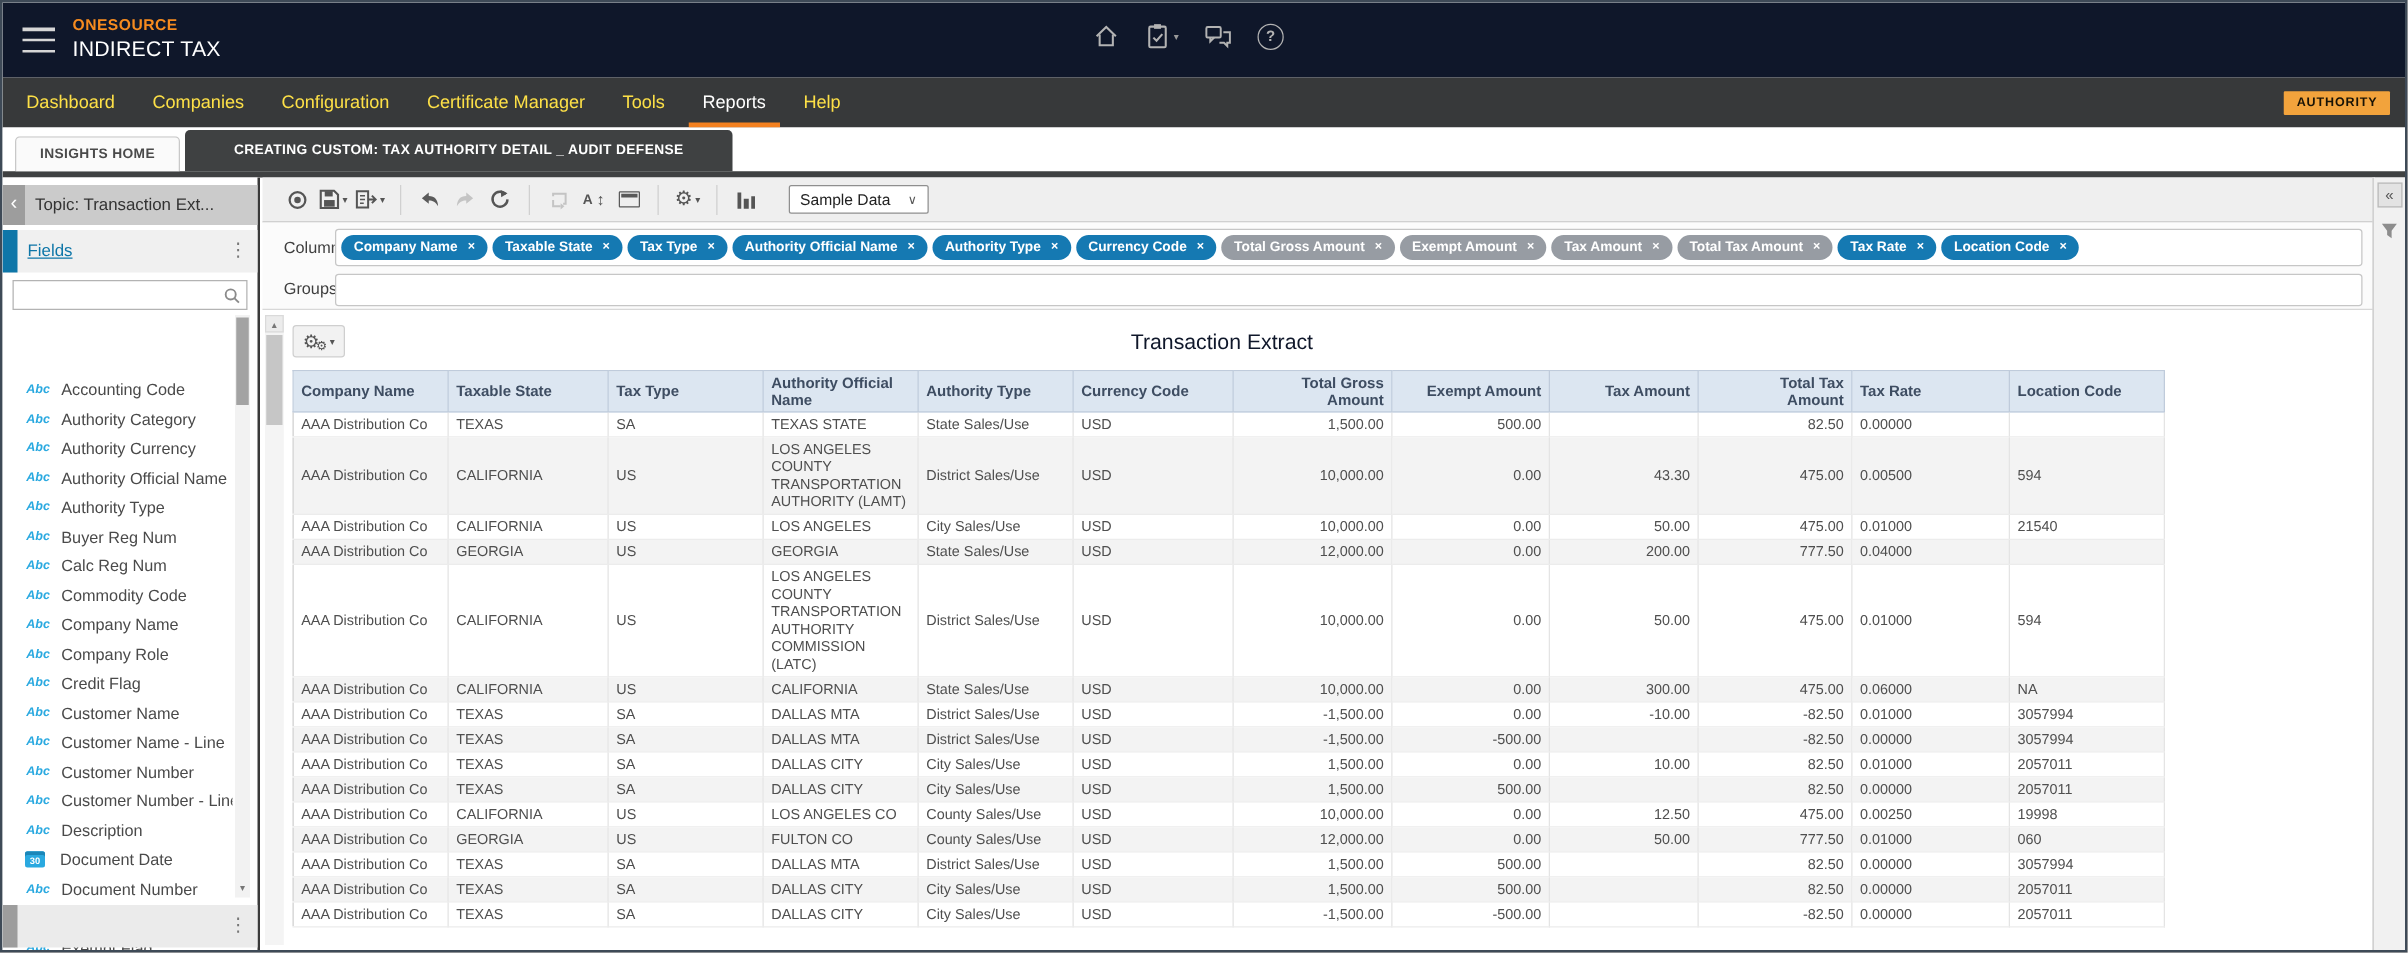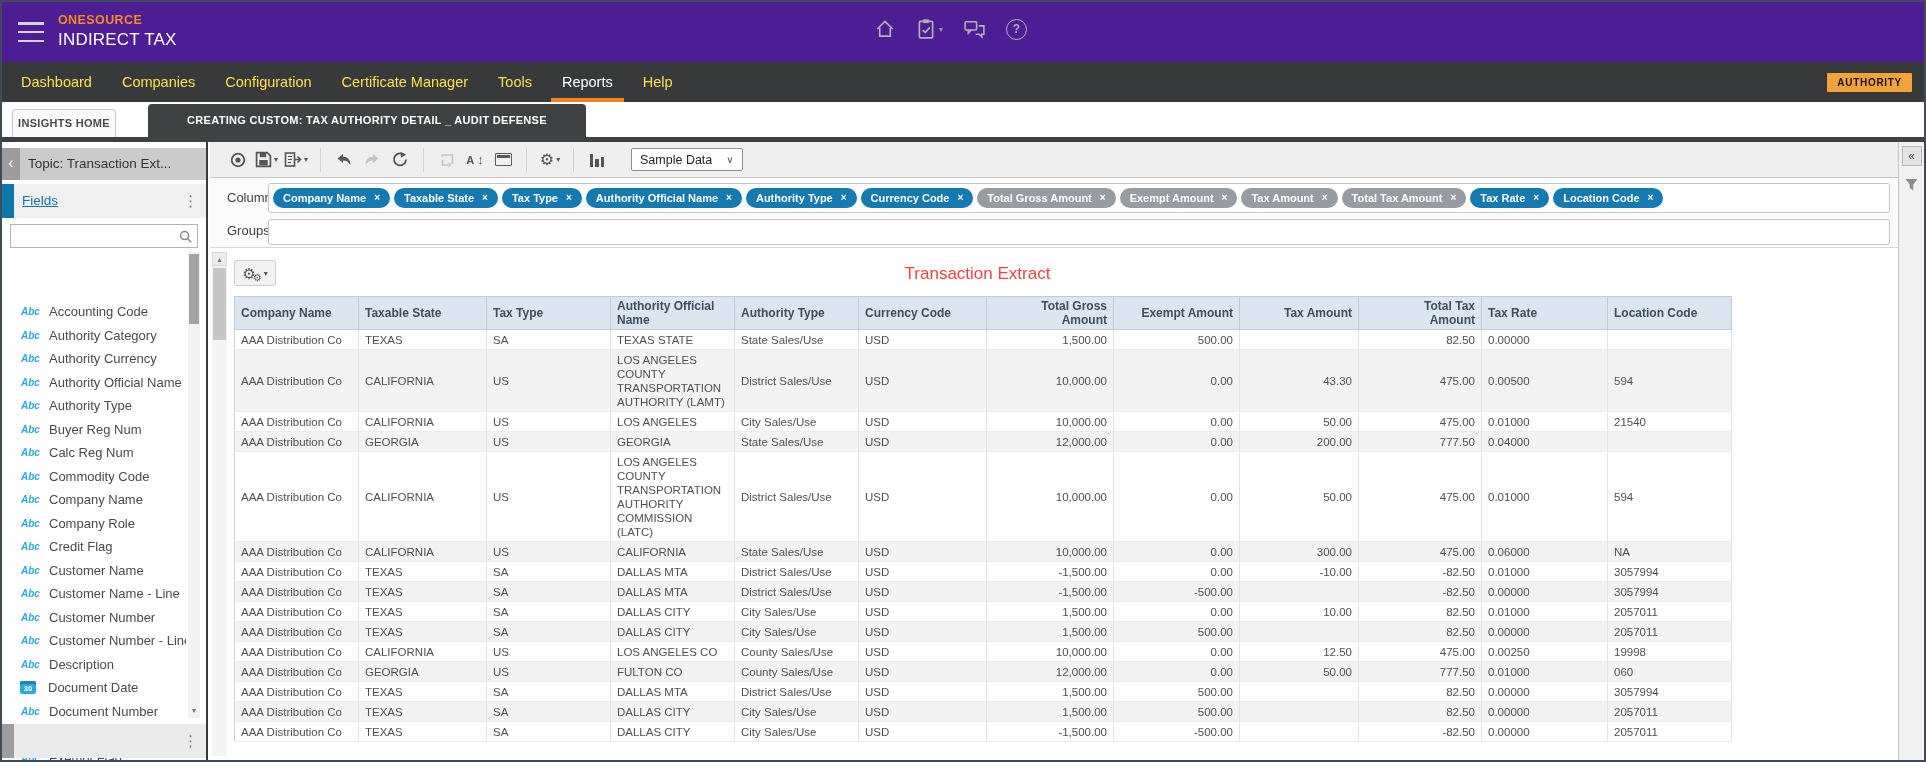--- a/index.html
+++ b/index.html
@@ -1,20 +1,20 @@
 <!DOCTYPE html>
 <html><head>
 <meta charset="utf-8">
 <style>
   html,body{margin:0;padding:0;background:#666;}
   *{box-sizing:border-box;font-family:"Liberation Sans",sans-serif;}
   .page{position:relative;width:1926px;height:762px;background:#fff;border:2px solid #3e4a57;overflow:hidden;}
 
   
-  .topbar{position:absolute;left:0;top:0;right:0;height:60px;background:#4c1d95;}
+  .topbar{position:absolute;left:0;top:0;right:0;height:60px;background:#0f172a;}
   .hamburger{position:absolute;left:16px;top:20px;width:26px;height:20px;display:flex;flex-direction:column;justify-content:space-between;cursor:pointer;}
   .hamburger span{display:block;height:2.5px;background:#d6d6d6;}
   .brand{position:absolute;left:56px;top:11px;}
   .brand-one{font-size:12.5px;font-weight:bold;color:#f68b1f;letter-spacing:.4px;}
   .brand-two{font-size:17px;color:#fff;margin-top:3px;letter-spacing:.2px;}
   .top-icons{position:absolute;left:872px;top:16px;display:flex;align-items:center;gap:20px;}
   .tico{display:flex;align-items:center;gap:3px;cursor:pointer;}
   .tico svg{display:block;}
   .help-circle{width:21px;height:21px;border:1.6px solid #b3b3b3;border-radius:50%;color:#b3b3b3;font-size:12px;font-weight:bold;text-align:center;line-height:18px;}
   .tcaret{color:#9a9a9a;font-size:8px;}
@@ -22,21 +22,21 @@
   
   .navbar{position:absolute;left:0;top:60px;right:0;height:40px;background:#37393a;}
   .nav-list{display:flex;height:40px;padding-left:4px;}
   .nav-item{padding:0 15px;line-height:40px;font-size:14.5px;color:#fde047;cursor:pointer;position:relative;white-space:nowrap;}
   .nav-item.active{color:#fff;}
   .nav-item.active::after{content:"";position:absolute;left:4px;right:4px;bottom:0;height:4px;background:#f48120;}
   .production{position:absolute;right:12px;top:11px;height:19px;line-height:19px;padding:0 10px;background:#f2a33c;color:#181306;font-size:10px;font-weight:bold;letter-spacing:.7px;border-radius:1px;}
 
   
   .tabstrip{position:absolute;left:0;top:100px;right:0;height:40px;background:#fff;border-bottom:5px solid #3f4142;}
-  .tab-home{position:absolute;left:10px;bottom:0;width:104px;height:28px;background:#fafafa;border:1px solid #c8c8c8;border-bottom:none;border-radius:4px 4px 0 0;color:#4a4a4a;font-size:11px;font-weight:bold;text-align:center;line-height:27px;letter-spacing:.3px;cursor:pointer;}
+  .tab-home{position:absolute;left:10px;bottom:0;width:132px;height:28px;background:#fafafa;border:1px solid #c8c8c8;border-bottom:none;border-radius:4px 4px 0 0;color:#4a4a4a;font-size:11px;font-weight:bold;text-align:center;line-height:27px;letter-spacing:.3px;cursor:pointer;}
   .tab-active{position:absolute;left:146px;bottom:0;width:438px;height:33px;background:#3f4142;border-radius:4px 4px 0 0;color:#fff;font-size:11px;font-weight:bold;text-align:center;line-height:33px;letter-spacing:.3px;cursor:pointer;}
 
   
   .sidebar{position:absolute;left:0;top:140px;width:206px;bottom:0;background:#fff;border-right:2px solid #3a3a3a;}
   .topic{position:absolute;left:0;top:6px;right:0;height:32px;background:#cbcbcb;}
   .topic-chevron{position:absolute;left:0;top:0;width:18px;height:32px;background:#9d9d9d;color:#fff;font-size:16px;text-align:center;line-height:30px;cursor:pointer;}
   .topic-label{position:absolute;left:26px;top:0;line-height:32px;font-size:13.5px;color:#333;}
   .panel-head{position:absolute;left:0;right:0;}
   .ph-fields{top:42px;height:34px;background:#f0f0f0;}
   .ph-measures{top:582px;height:34px;background:#ebebeb;}
@@ -90,21 +90,21 @@
 
   
   .canvas{position:absolute;left:208px;top:246px;width:1690px;bottom:0;background:#fff;}
   .canvas-scroll{position:absolute;left:2px;top:4px;width:15px;height:504px;background:#f4f4f4;}
   .cs-up{height:14px;background:#ececec;border:1px solid #dadada;color:#777;font-size:8px;text-align:center;line-height:13px;cursor:pointer;}
   .cs-thumb{position:absolute;left:1px;top:16px;width:13px;height:72px;background:#c6c6c6;}
   .gears-btn{position:absolute;left:24px;top:12px;width:42px;height:26px;background:#f2f2f2;border:1px solid #cfcfcf;border-radius:3px;display:flex;align-items:center;justify-content:center;color:#555;cursor:pointer;}
   .gear-big{font-size:15px;line-height:15px;}
   .gear-small{font-size:10px;line-height:10px;margin-left:-3px;margin-top:9px;}
   .gears-btn .mini-caret{margin-left:2px;}
-  .rtitle{position:absolute;left:24px;width:1487px;top:16px;text-align:center;font-size:17px;color:#ef4444;}
+  .rtitle{position:absolute;left:24px;width:1487px;top:16px;text-align:center;font-size:17px;color:#0f172a;}
   .rtable{position:absolute;left:24px;top:48px;border-collapse:collapse;table-layout:fixed;border:1px solid #cfcfcf;}
   .rtable th{background:#dce6f1;color:#3e4d62;font-size:12px;font-weight:bold;padding:2px 6px;border:1px solid #bfcbdb;text-align:left;vertical-align:middle;line-height:14px;white-space:pre-line;}
   .rtable td{font-size:11.5px;color:#4f4f4f;padding:2.5px 6px;border-right:1px solid #e4e4e4;border-bottom:1px solid #ececec;vertical-align:middle;line-height:14px;white-space:pre-line;overflow:hidden;}
   .rtable tbody tr:nth-child(even) td{background:#f3f3f3;}
   .rtable .r{text-align:right;}
 
   
   .rightstrip{position:absolute;right:0;top:140px;width:26px;bottom:0;background:#f1f1f1;border-left:1px solid #c6c6c6;}
   .collapse-btn{margin:4px auto 0;width:20px;height:20px;background:#e3e3e3;border:1px solid #b9b9b9;color:#555;font-size:12px;text-align:center;line-height:18px;cursor:pointer;}
   .funnel{display:block;margin:12px auto 0;cursor:pointer;}

